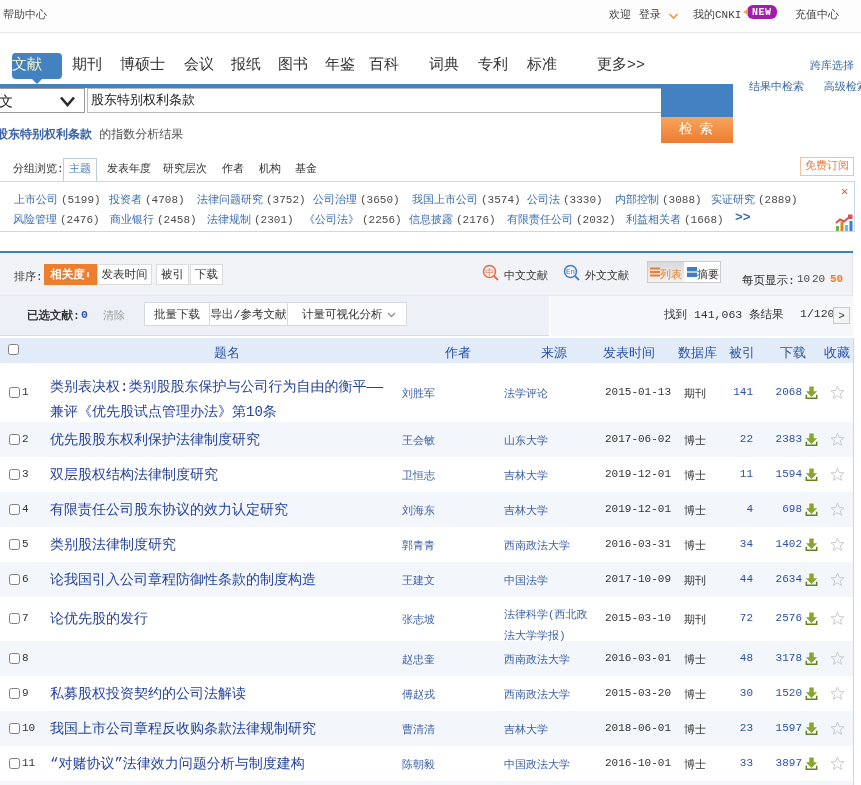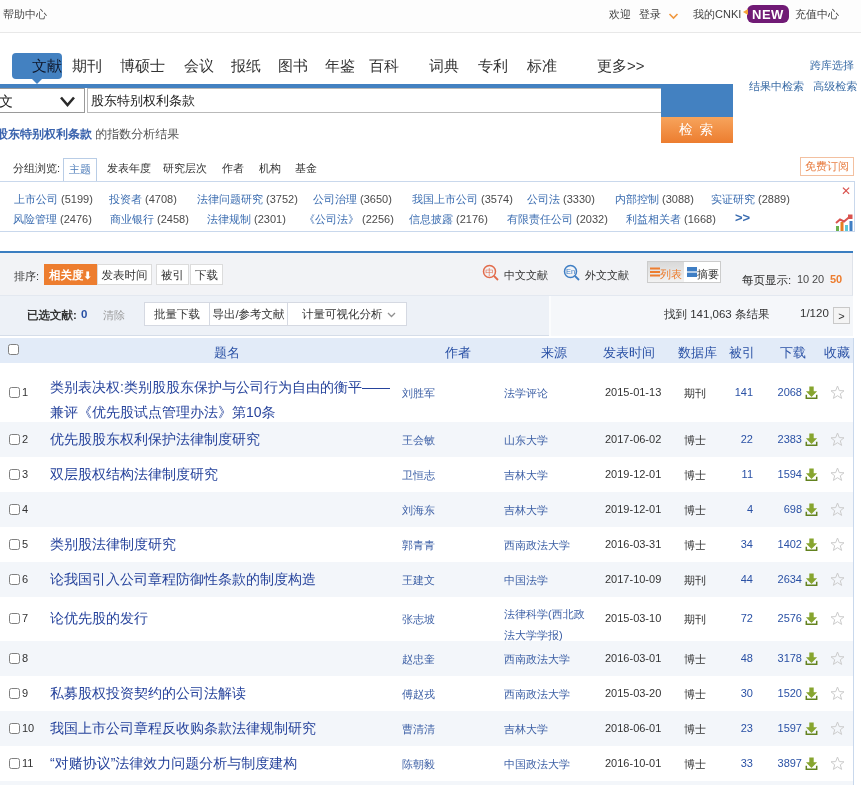--- a/index.html
+++ b/index.html
@@ -1,30 +1,30 @@
 <!DOCTYPE html>
 <html><head>
 <meta charset="utf-8">
 <style>
 * { margin:0; padding:0; box-sizing:border-box; }
 html,body { width:861px; height:785px; background:#fff; font-family:"Liberation Sans",sans-serif; overflow:hidden; }
-#page { position:relative; width:861px; height:651px; background:#fff; }
+#page { position:relative; width:861px; height:651px; background:#fff;font-family:Liberation Mono, monospace; }
 .abs { position:absolute; }
 a { text-decoration:none; }
 
 
 #topbar { left:0; top:0; width:861px; height:33px; background:#fdfdfd; border-bottom:1px solid #e8e8e8; }
 #topbar .hz { position:absolute; left:3px; top:7px; font-size:11px; color:#4a4a4a; }
-.newbadge { display:inline-block; background:#701a75; color:#fff; font-size:13px; font-weight:bold; border-radius:6px; padding:2px 5px 1px; letter-spacing:0.5px; }
+.newbadge { display:inline-block; background:#a21caf; color:#fff; font-size:10px; font-weight:bold; border-radius:6px; padding:2px 5px 1px; letter-spacing:0.5px; }
 .newbadge::before { content:""; position:absolute; left:-4px; top:4px; border-top:3px solid transparent; border-bottom:3px solid transparent; border-right:5px solid #f5a239; }
 
 
 #nav { left:0; top:53px; width:861px; height:26px; }
 .tab { position:absolute; top:0; height:26px; line-height:26px; font-size:15px; color:#333; }
-.tab.active { background:#4381c1; color:#0f172a; border-radius:4px; text-align:right; }
+.tab.active { background:#4381c1; color:#fef9c3; border-radius:4px; text-align:left; }
 .tab.active::after { content:""; position:absolute; left:50%; margin-left:-5px; bottom:-5px; border-left:5px solid transparent; border-right:5px solid transparent; border-top:5px solid #4381c1; }
 #bluebar { left:0; top:84px; width:733px; height:4px; background:#4381c1; }
 .toplink { position:absolute; font-size:11px; color:#3a6ca6; white-space:nowrap; }
 
 
 #selbox { left:-60px; top:88px; width:145px; height:25px; background:#fff; border:1px solid #9a9a9a; }
 #selbox .chev { position:absolute; right:8px; top:6px; width:17px; height:13px; }
 #inputbox { left:87px; top:88px; width:575px; height:25px; background:#fff; border:1px solid #b9b9b9; line-height:24px; font-size:13px; color:#1a1a1a; padding-left:3px; }
 #bluebtn { left:661px; top:84px; width:72px; height:33px; background:#4381c1; }
 #orangebtn { left:661px; top:117px; width:72px; height:26px; background:linear-gradient(#f7a45c,#ec7d2f); color:#fff; font-size:13.5px; text-align:center; line-height:26px; letter-spacing:7px; padding-left:5px;}
@@ -276,20 +276,21 @@
           <path d="M4.3 0.5 h4.4 v4.7 h3.4 l-5.6 5.7 l-5.6 -5.7 h3.4 z" fill="#87a52f"></path>
           <path d="M1.3 8.8 v3.5 h10.4 v-3.5" stroke="#63821f" stroke-width="1.5" fill="none"></path>
         </svg>
   <svg class="star" style="top:10px;" viewBox="0 0 15 15">
           <path d="M7.5 1 L9.3 5.6 L14 5.8 L10.3 8.8 L11.6 13.4 L7.5 10.7 L3.4 13.4 L4.7 8.8 L1 5.8 L5.7 5.6 Z" fill="none" stroke="#cccccc" stroke-width="1"></path>
         </svg>
 </div>
 <div class="row alt" style="top:492px;height:35px;">
   <span class="cb" style="left:9px; top:12px;"></span>
   <span class="rownum" style="top:11px;">4</span>
+  <span class="title" style="top:9px;">有限责任公司股东协议的效力认定研究</span>
   <span class="auth" style="top:11px;">刘海东</span>
   <span class="src" style="top:11px;">吉林大学</span>
   <span class="date" style="top:11px;">2019-12-01</span>
   <span class="db" style="top:11px;">博士</span>
   <span class="cited" style="top:11px;">4</span>
   <span class="dl" style="top:11px;">698</span>
   <svg class="dlicon" style="top:11px;" viewBox="0 0 13 13">
           <path d="M4.3 0.5 h4.4 v4.7 h3.4 l-5.6 5.7 l-5.6 -5.7 h3.4 z" fill="#87a52f"></path>
           <path d="M1.3 8.8 v3.5 h10.4 v-3.5" stroke="#63821f" stroke-width="1.5" fill="none"></path>
         </svg>

